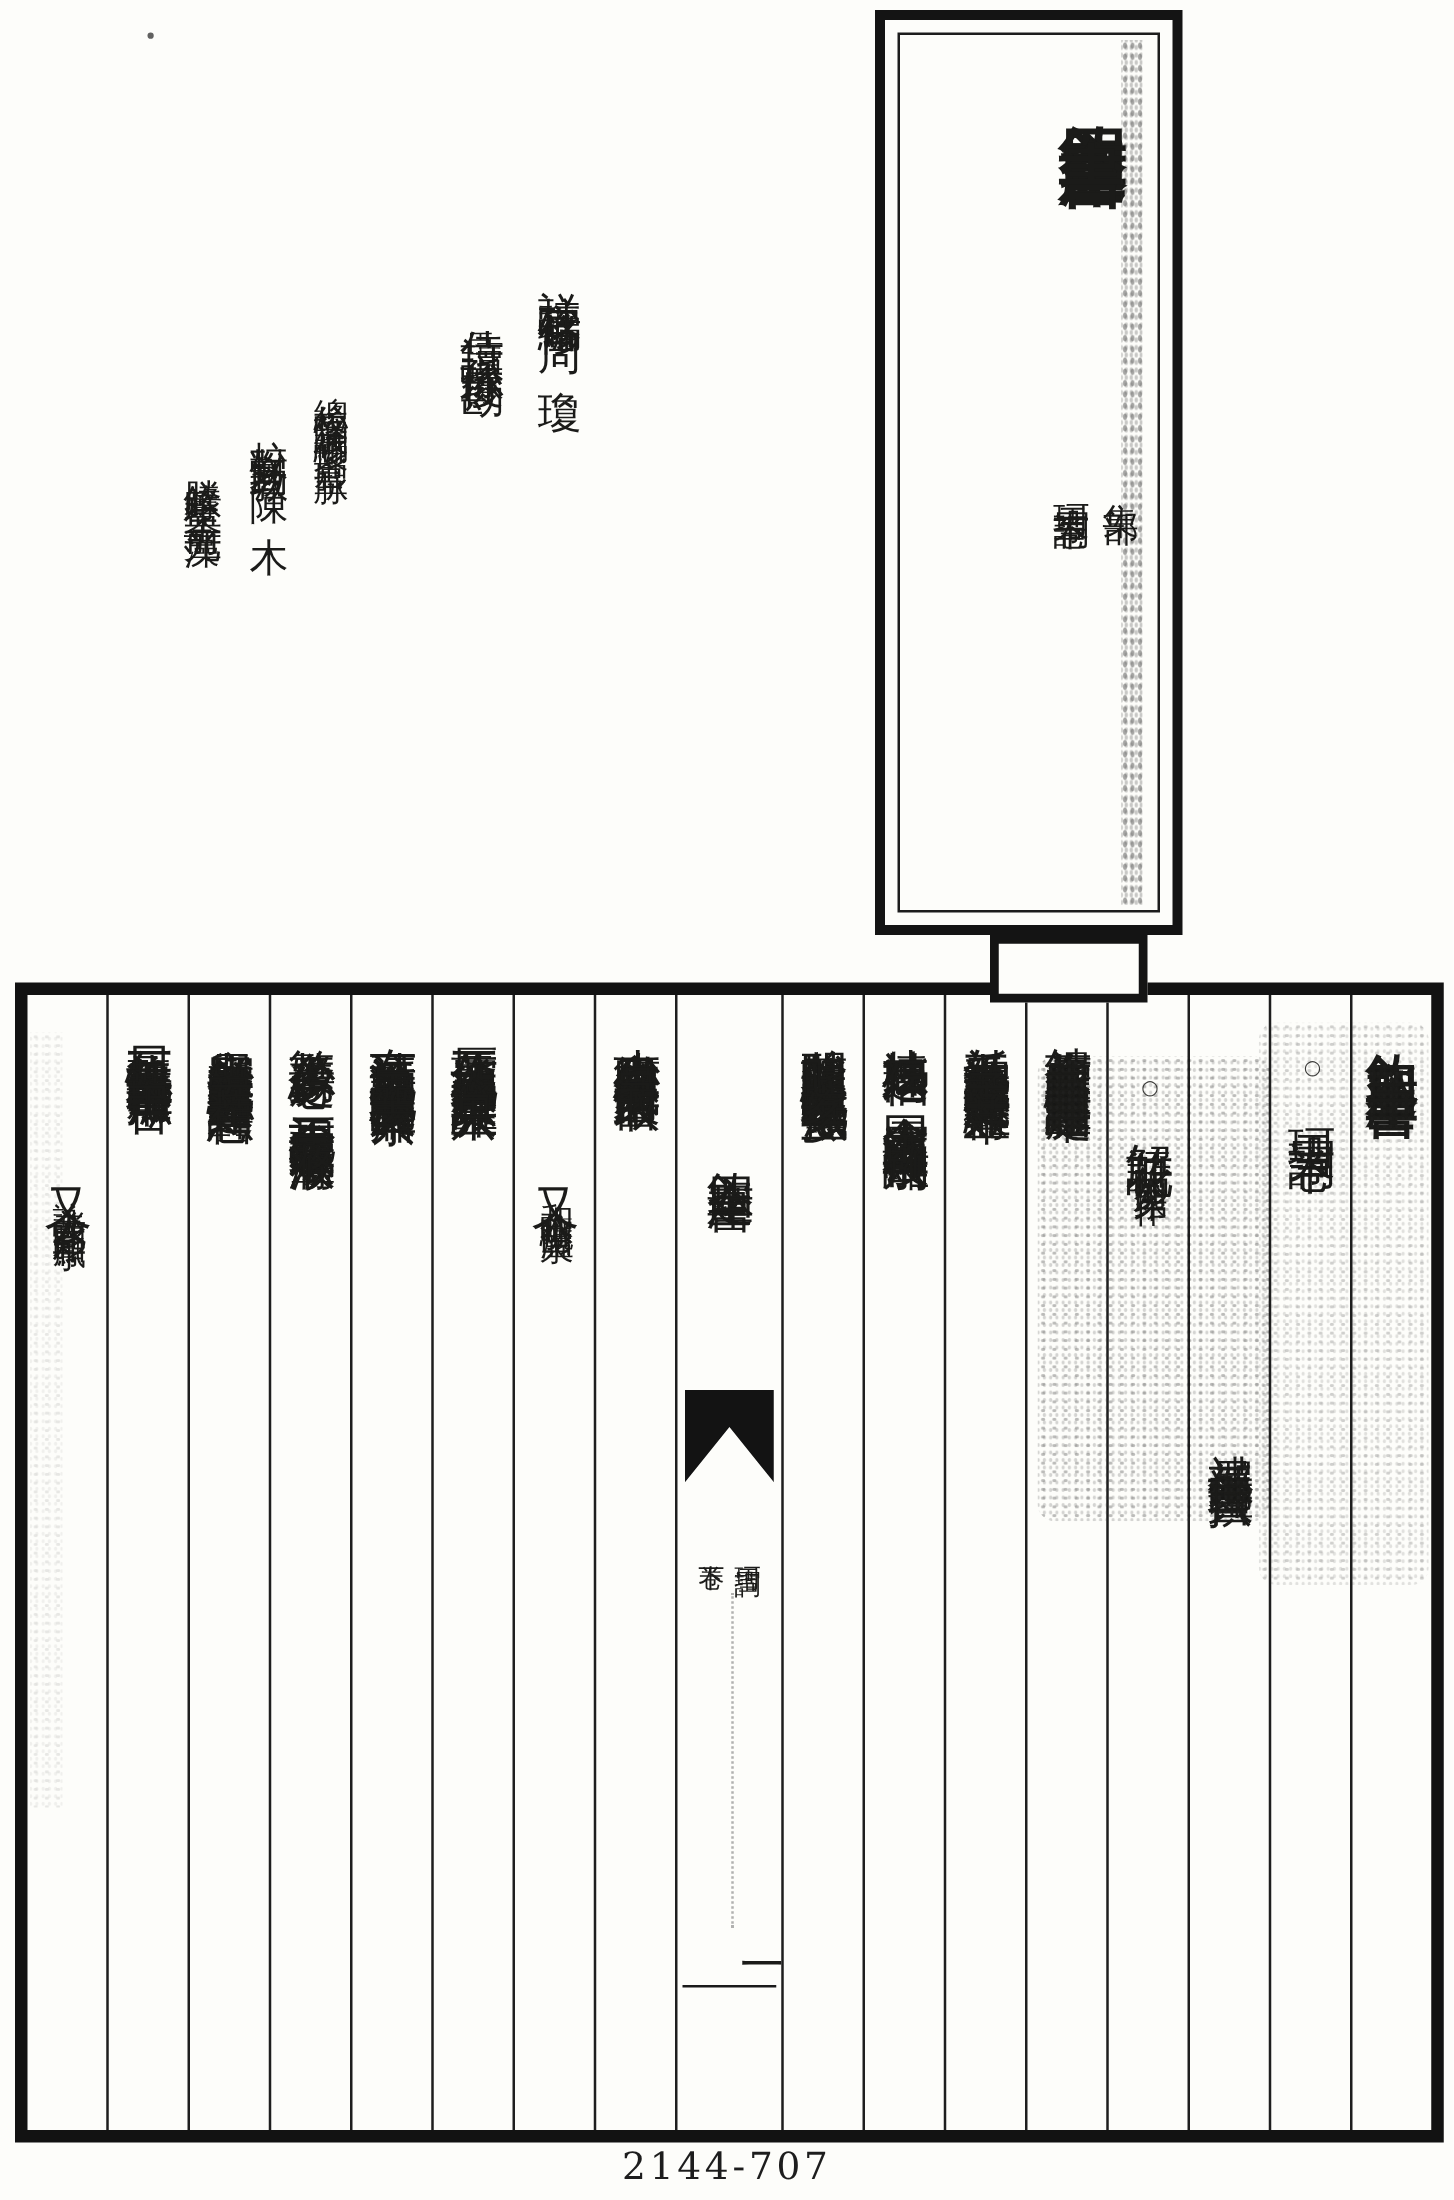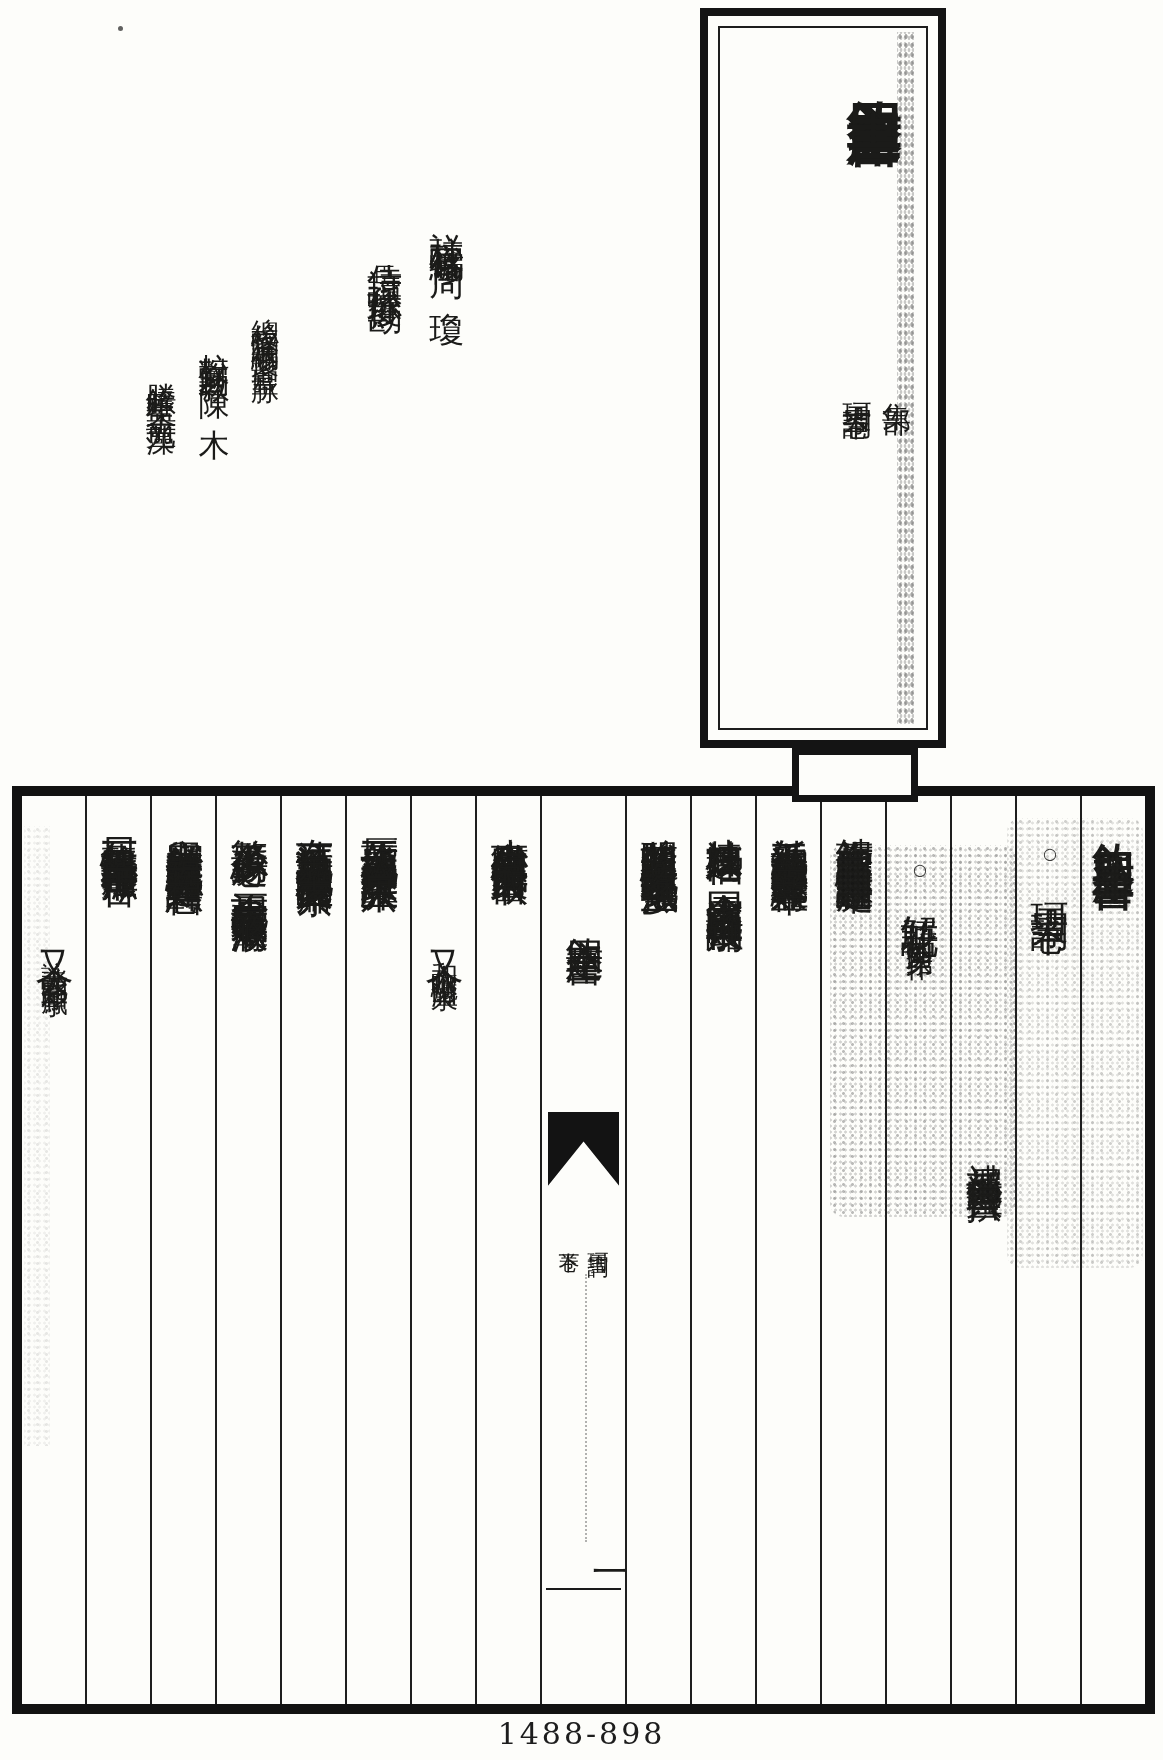--- a/index.html
+++ b/index.html
@@ -198,14 +198,14 @@
         </div>
         <div class="col k-again">
           <div class="vtext"><span class="main">又</span><span class="note">詠美人花間影和鳳于</span></div>
         </div>
       </div>
     <div class="seal seal-main"></div>
     <div class="seal seal-right"></div>
     <div class="seal seal-left-edge"></div>
   </div>
 
-  <div class="footer">1488-898</div>
+  <div class="footer">2144-707</div>
 </div>
 
 </body></html>

